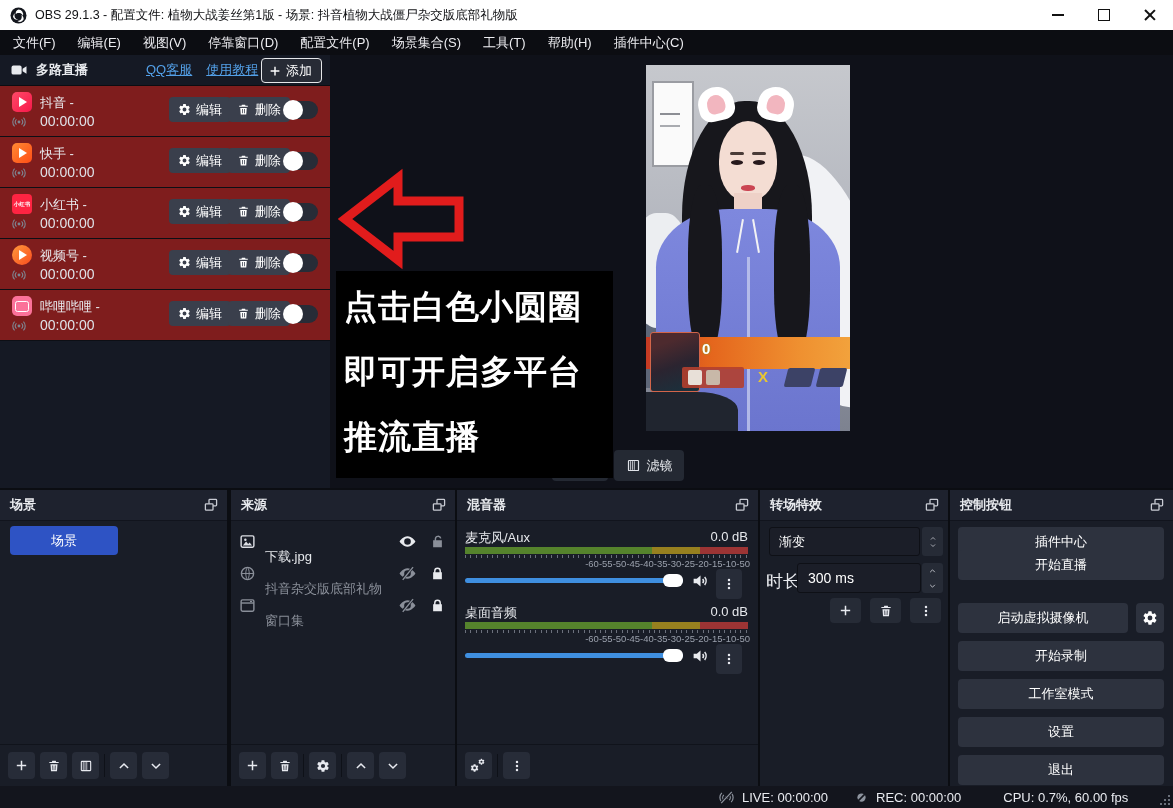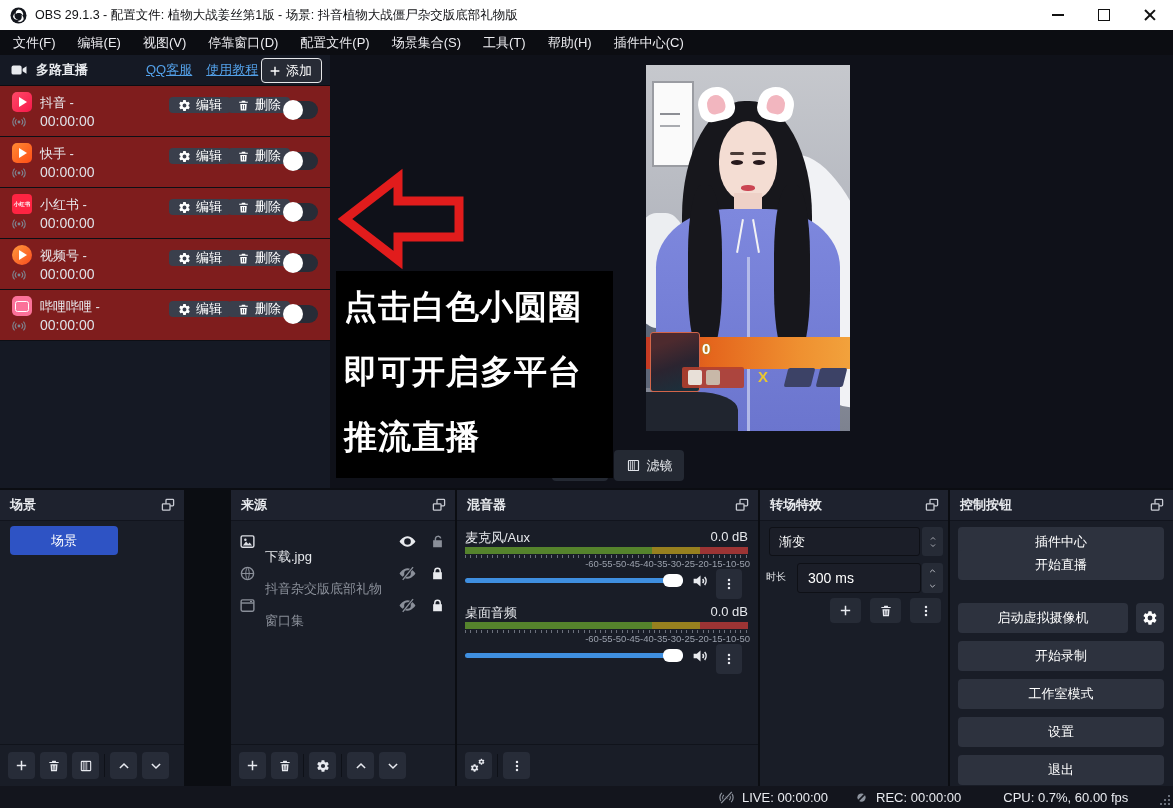--- a/index.html
+++ b/index.html
@@ -36,21 +36,21 @@
   .ms-row{position:absolute;left:0;width:330px;height:50px;border-bottom:1px solid #0d0f15;background:#7f1d1d;}
   .picon{position:absolute;left:12px;top:6px;width:20px;height:20px;border-radius:5px;display:flex;align-items:center;justify-content:center;overflow:hidden;}
   .ptri{width:0;height:0;border-left:8px solid #fff;border-top:5px solid transparent;border-bottom:5px solid transparent;margin-left:2px;}
   .picon-xhs{background:#ff2442;color:#fff;font-size:5.5px;font-weight:bold;letter-spacing:0;border-radius:4px;}
   .picon-sph{border-radius:50%;background:linear-gradient(135deg,#ff9a3c,#fa4b1e);}
   .picon-bili{background:#fb7299;}
   .btv{width:12px;height:9px;border:1.6px solid #fff;border-radius:2.5px;}
   .ms-name{position:absolute;left:40px;top:8px;font-size:13px;color:#e9ebef;}
   .ms-sig{position:absolute;left:11px;top:28px;color:#7e8490;}
   .ms-time{position:absolute;left:40px;top:27px;font-size:14px;color:#dfe2e8;}
-  .ms-btn{position:absolute;top:11px;height:16px;background:#3a3f4c;border:none;border-radius:4px;color:#fff;
+  .ms-btn{position:absolute;top:11px;height:25px;background:#3a3f4c;border:none;border-radius:4px;color:#fff;
           display:flex;align-items:center;gap:5px;padding:0 9px;font-size:13px;font-family:inherit;}
   .toggle{position:absolute;left:285px;top:15px;width:33px;height:18px;border-radius:10px;background:#272c37;}
   .knob{position:absolute;left:-2px;top:-1px;width:20px;height:20px;border-radius:50%;background:#fff;}
 
   
   .preview{left:330px;top:55px;width:843px;height:433px;background:#0f1119;}
   .prev-toolbar-btn{position:absolute;height:31px;background:#242933;border-radius:4px;display:flex;align-items:center;justify-content:center;gap:6px;color:#e8eaee;font-size:13px;}
   .blackbox{position:absolute;left:6px;top:216px;width:269px;height:207px;background:#000;color:#fff;
             font-weight:bold;font-size:33px;letter-spacing:1px;padding-left:8px;}
   .blackbox div{height:65px;line-height:72px;white-space:nowrap;}
@@ -91,21 +91,21 @@
   .slider-track{position:absolute;left:8px;width:218px;height:5px;border-radius:3px;background:#3f8fe0;}
   .slider-knob{position:absolute;width:20px;height:13px;border-radius:6px;background:#fff;}
   .kebab-btn{position:absolute;left:259px;width:26px;height:30px;background:#272c38;border-radius:4px;border:none;
              display:flex;align-items:center;justify-content:center;color:#e8eaf0;}
 
   
   .dropdown{position:absolute;left:9px;top:37px;width:151px;height:29px;background:#1b1e28;border:1px solid #0e1016;
             border-radius:3px;display:flex;align-items:center;padding-left:9px;font-size:13px;color:#fff;box-sizing:border-box;}
   .dd-arrows{position:absolute;left:162px;top:37px;width:21px;height:29px;background:#262b36;border-radius:3px;
              display:flex;flex-direction:column;align-items:center;justify-content:center;color:#cfd2d9;}
-  .dur-label{position:absolute;left:6px;top:80px;font-size:10px;}
+  .dur-label{position:absolute;left:6px;top:80px;font-size:17px;}
   .spinner{position:absolute;left:37px;top:73px;width:124px;height:30px;background:#1b1e28;border:1px solid #0e1016;
            border-radius:3px;display:flex;align-items:center;padding-left:10px;font-size:14px;color:#fff;box-sizing:border-box;}
   .sp-arrows{position:absolute;left:162px;top:73px;width:21px;height:30px;display:flex;flex-direction:column;
              align-items:center;justify-content:space-around;color:#cfd2d9;background:#262b36;border-radius:3px;}
   .tr-btn{position:absolute;top:108px;width:31px;height:25px;background:#262b36;border:none;border-radius:4px;
           display:flex;align-items:center;justify-content:center;color:#e8eaf0;}
 
   
   .ctl-btn{position:absolute;left:8px;width:206px;height:30px;background:#2d323e;border:none;border-radius:4px;
            color:#fff;font-size:13px;font-family:inherit;display:flex;align-items:center;justify-content:center;}
@@ -430,21 +430,21 @@
     <div>点击白色小圆圈</div>
     <div>即可开启多平台</div>
     <div>推流直播</div>
   </div>
 
   <svg class="abs" style="left:8px;top:112px" width="128" height="104" viewBox="0 0 128 104">
     <polygon points="7,52 60,11 60,34 121,34 121,70 60,70 60,93" fill="none" stroke="#e11c1c" stroke-width="9" stroke-linejoin="miter"></polygon>
   </svg>
 </div>
 
-<div class="abs panel" style="left:0;top:490px;width:184px;height:296px">
+<div class="abs panel" style="left:0;top:490px;width:227px;height:296px">
   <div class="phead">
       <span>场景</span>
     <svg class="popout" width="16" height="16" viewBox="0 0 20 20">
         <use href="#i-popout"></use>
       </svg>
   </div>
   <div class="scene-item">
       <span>场景</span>
     </div>
   <div class="ptoolbar-line"></div>

